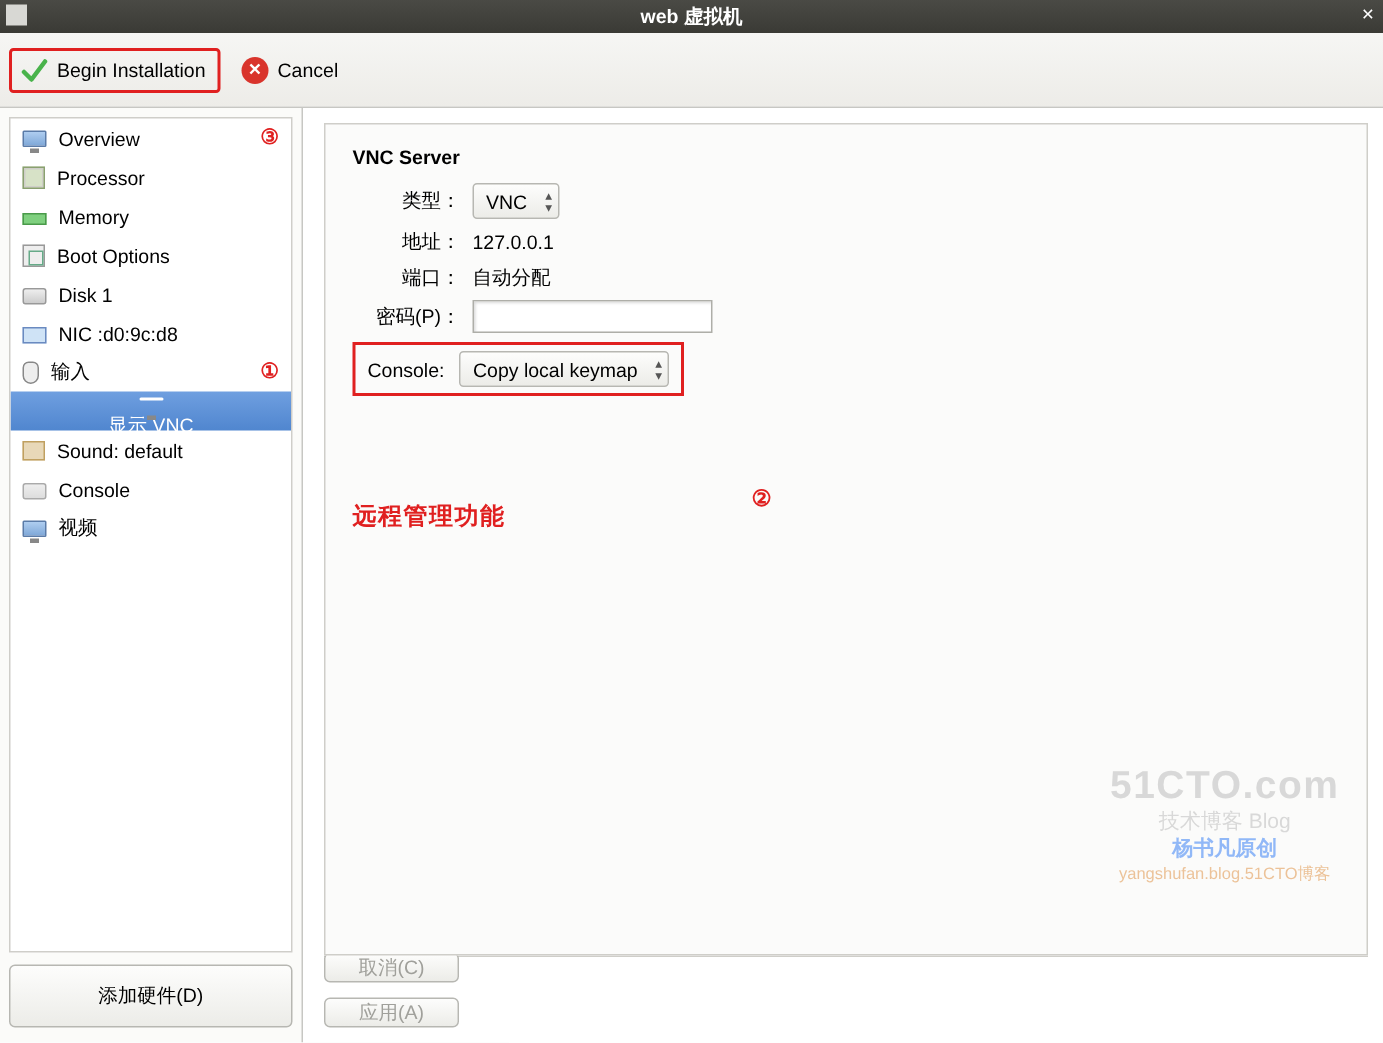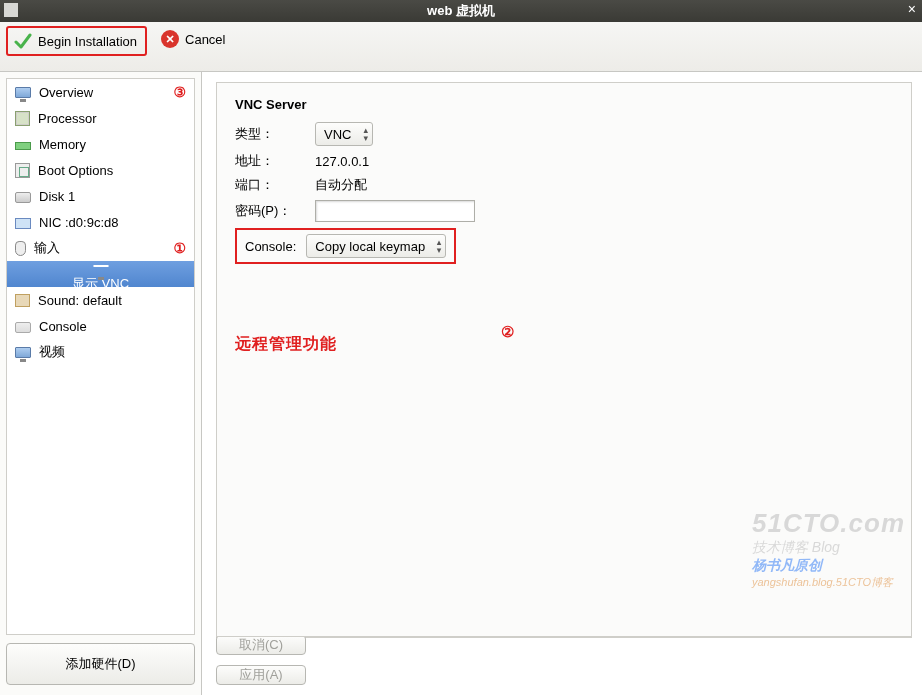--- a/index.html
+++ b/index.html
@@ -1,48 +1,48 @@
 <!DOCTYPE html>
 <html><head>
 <meta charset="utf-8">
 <style>
   * { box-sizing: border-box; margin: 0; padding: 0; font-family: "Lucida Grande", "Segoe UI", sans-serif; font-size: 13px; }
   body { width: 922px; height: 695px; background: #fff; position: relative; }
   .titlebar { height: 22px; background: linear-gradient(#4a4a45,#3a3a35); color: #fff; display:flex; align-items:center; justify-content:center; position:relative; }
   .titlebar .title-text { font-weight: bold; }
   .titlebar .close { position:absolute; right:6px; top:1px; font-size:14px; cursor:pointer; }
   .titlebar .sys { position:absolute; left:4px; top:3px; width:14px; height:14px; background:#d8d8d4; }
-  .toolbar { height: 50px; background: linear-gradient(#f6f6f4,#edece8); border-bottom:1px solid #c7c7c3; display:flex; align-items:flex-start; padding: 4px 6px; gap:8px; }
+  .toolbar { height: 50px; background: linear-gradient(#f6f6f4,#edece8); border-bottom:1px solid #c7c7c3; display:flex; align-items:center; padding: 4px 6px; gap:8px; }
   .tb-btn { display:flex; align-items:center; gap:6px; padding:4px 8px 4px 6px; border-radius:3px; }
   .redbox { border:2px solid #e02020; }
   .check-ic { width:18px; height:18px; }
   .x-ic { width:18px; height:18px; border-radius:50%; background:#d9342c; display:inline-flex; align-items:center; justify-content:center; color:#fff; font-weight:bold; font-size:11px; }
   .body { display:flex; height: calc(695px - 22px - 50px); }
   .sidebar { width: 202px; background:#fbfbf9; border-right:1px solid #c7c7c3; display:flex; flex-direction:column; padding:6px 6px 10px 6px; }
   .side-list { flex:1; border:1px solid #cfcec9; background:#fff; overflow:auto; }
   .side-item { display:flex; align-items:center; gap:8px; padding:4px 8px; height:26px; cursor:pointer; position:relative; }
   .side-item.selected { background: linear-gradient(#6f9fe0,#5086cf); color:#fff;flex-direction:column; }
   .side-ic { width:18px; height:16px; display:inline-block; }
   .side-item .anno { position:absolute; right:8px; font-weight:bold; color:#e02020; font-family: serif; font-size:14px; }
   .add-hw { margin-top:8px; height:42px; border:1px solid #b7b7b2; border-radius:4px; background:linear-gradient(#fdfdfc,#ecece8); cursor:pointer; }
   .main { flex:1; padding:10px 10px 10px 14px; display:flex; flex-direction:column; }
   .panel { flex:1; border:1px solid #cfcec9; background:#fbfbfa; padding:14px 18px; position:relative; }
   .section-title { font-weight:bold; margin-bottom:10px; }
   .form-row { display:flex; align-items:center; margin-bottom:6px; }
-  .form-row .lbl { width:72px; text-align:left; margin-right:8px; }
+  .form-row .lbl { width:72px; text-align:right; margin-right:8px; }
   .combo { display:flex; align-items:center; border:1px solid #b7b7b2; border-radius:3px; background:linear-gradient(#fdfdfc,#ecece8); height:24px; padding:0 18px 0 8px; position:relative; min-width:58px; }
   .combo .caret { position:absolute; right:4px; top:3px; font-size:9px; line-height:8px; color:#555; text-align:center; }
   .txtfield { border:1px solid #aeaea8; height:22px; width:160px; box-shadow: inset 1px 1px 2px rgba(0,0,0,.15); background:#fff; padding:0 4px; }
   .keymap-box { display:inline-flex; align-items:center; gap:10px; padding:4px 8px; }
   .note { color:#e02020; font-size:16px; font-weight:bold; margin-top:70px; margin-left:0; letter-spacing:1px; }
   .anno-float { position:absolute; color:#e02020; font-weight:bold; font-family: serif; font-size:15px; }
   .footer { height:48px; border-top:1px solid #cfcec9; display:flex; align-items:flex-start; justify-content:flex-end; gap:10px; padding-right:14px;flex-direction:column; }
   .fbtn { min-width:90px; height:28px; border:1px solid #b7b7b2; border-radius:4px; background:linear-gradient(#fdfdfc,#ecece8); cursor:pointer; padding:0 10px; }
   .fbtn[disabled] { color:#a0a09b; cursor:default; }
-  .watermark { position:absolute; right:6px; bottom:46px; text-align:left; opacity:.55; font-family: "Times New Roman", serif; pointer-events:none;font-style:italic; }
+  .watermark { position:absolute; right:18px; bottom:46px; text-align:center; opacity:.55; font-family: "Times New Roman", serif; pointer-events:none; }
   .watermark .l1 { font-size:26px; color:#bdbdbd; font-weight:bold; letter-spacing:1px; }
   .watermark .l2 { font-size:14px; color:#bdbdbd; }
   .watermark .l3 { font-size:14px; color:#3b82f6; font-weight:bold; }
   .watermark .l4 { font-size:11px; color:#e0954a; }
   
   .ic-monitor { border:1.5px solid #5a7ba8; width:16px; height:11px; border-radius:1px; position:relative; background:linear-gradient(#aecdf0,#7fa8d8); }
   .ic-monitor::after { content:""; position:absolute; left:4px; top:11px; width:6px; height:3px; background:#888; }
   .ic-chip { width:15px; height:15px; background:#d7e2c7; border:1px solid #8aa070; box-shadow:0 0 0 1px #cfcec9 inset; }
   .ic-mem { width:16px; height:8px; background:#7fd07f; border:1px solid #4a9a4a; margin-top:3px; }
   .ic-boot { width:15px; height:15px; background:#eee; border:1px solid #999; position:relative; }

